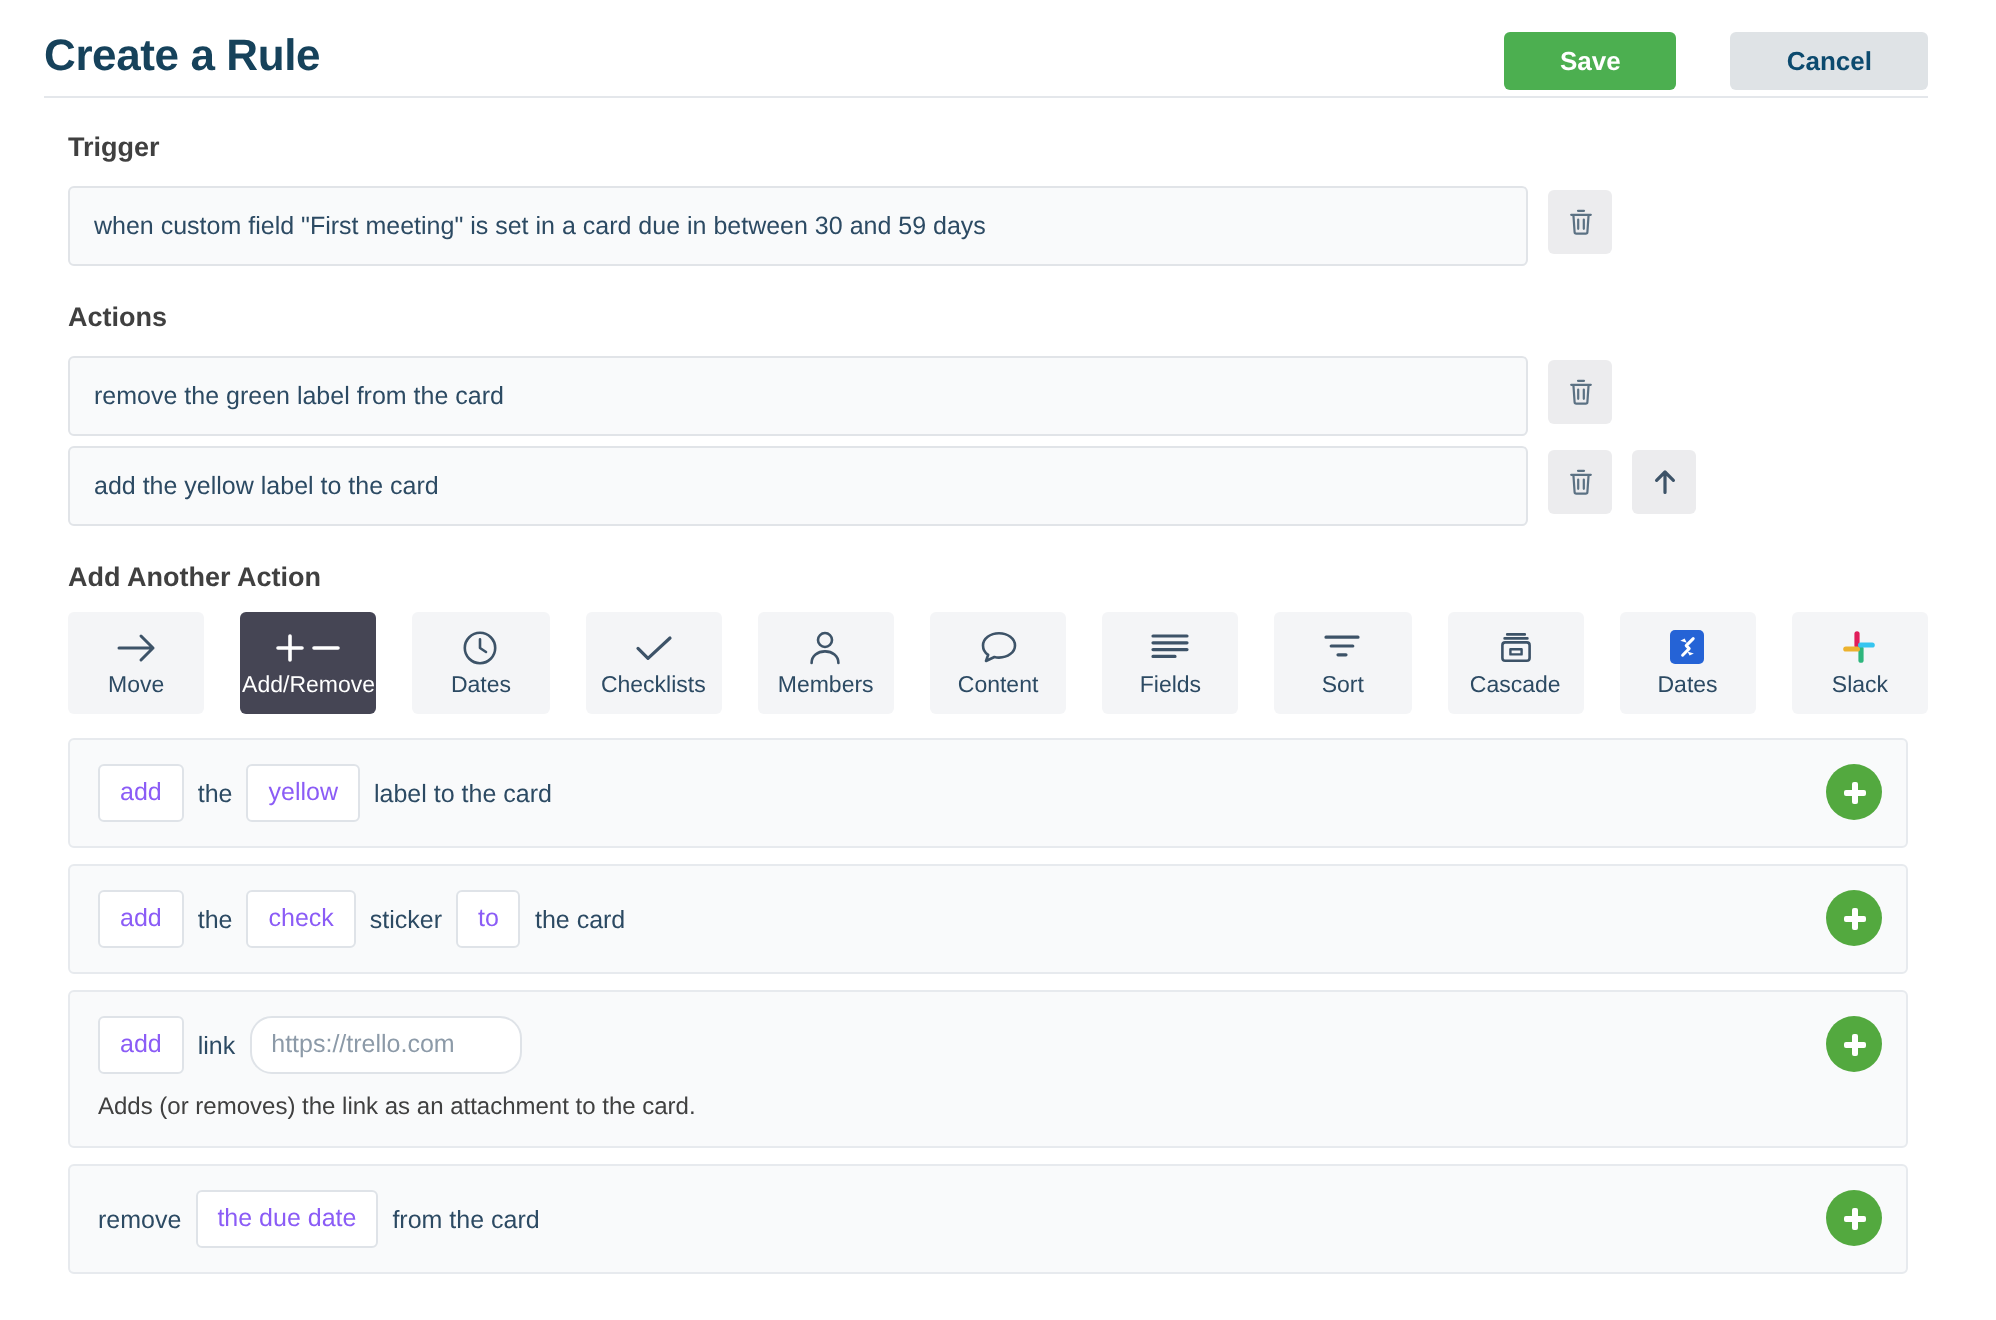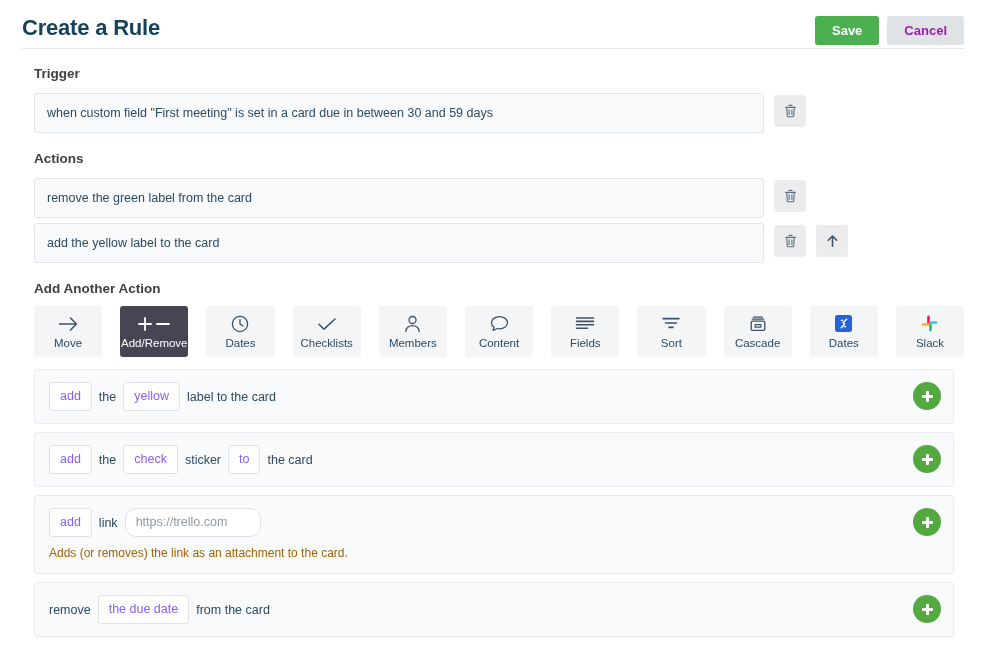--- a/index.html
+++ b/index.html
@@ -43,31 +43,32 @@
     right: 34px;
     display: flex;
     gap: 8px;
   }
   .btn {
     font-family: "Liberation Sans", sans-serif;
     font-size: 13px;
     font-weight: bold;
     border: none;
     border-radius: 3px;
-    padding: 7px 17px;
+    padding: 7px 28px;
     cursor: pointer;
     line-height: 15px;
+    margin-left: 19px;
   }
   .btn-save {
     background: #4caf50;
     color: #ffffff;
   }
   .btn-cancel {
     background: #dfe3e6;
-    color: #a21caf;
+    color: #0c4a6e;
   }
   .header-rule {
     position: absolute;
     left: 22px;
     right: 34px;
     top: 48px;
     height: 1px;
     background: #e4e7eb;
   }
 
@@ -197,21 +198,21 @@
     color: #2c4a63;
     padding: 6px 10px;
     line-height: 15px;
     width: 136px;
     box-sizing: border-box;
     outline: none;
   }
   .token-input::placeholder { color: #8c9aa8; }
   .row-hint {
     font-size: 12px;
-    color: #a16207;
+    color: #404040;
     margin-top: 9px;
     line-height: 15px;
   }
   .add-circle {
     position: absolute;
     right: 12px;
     top: 12px;
     width: 28px;
     height: 28px;
     border-radius: 50%;

